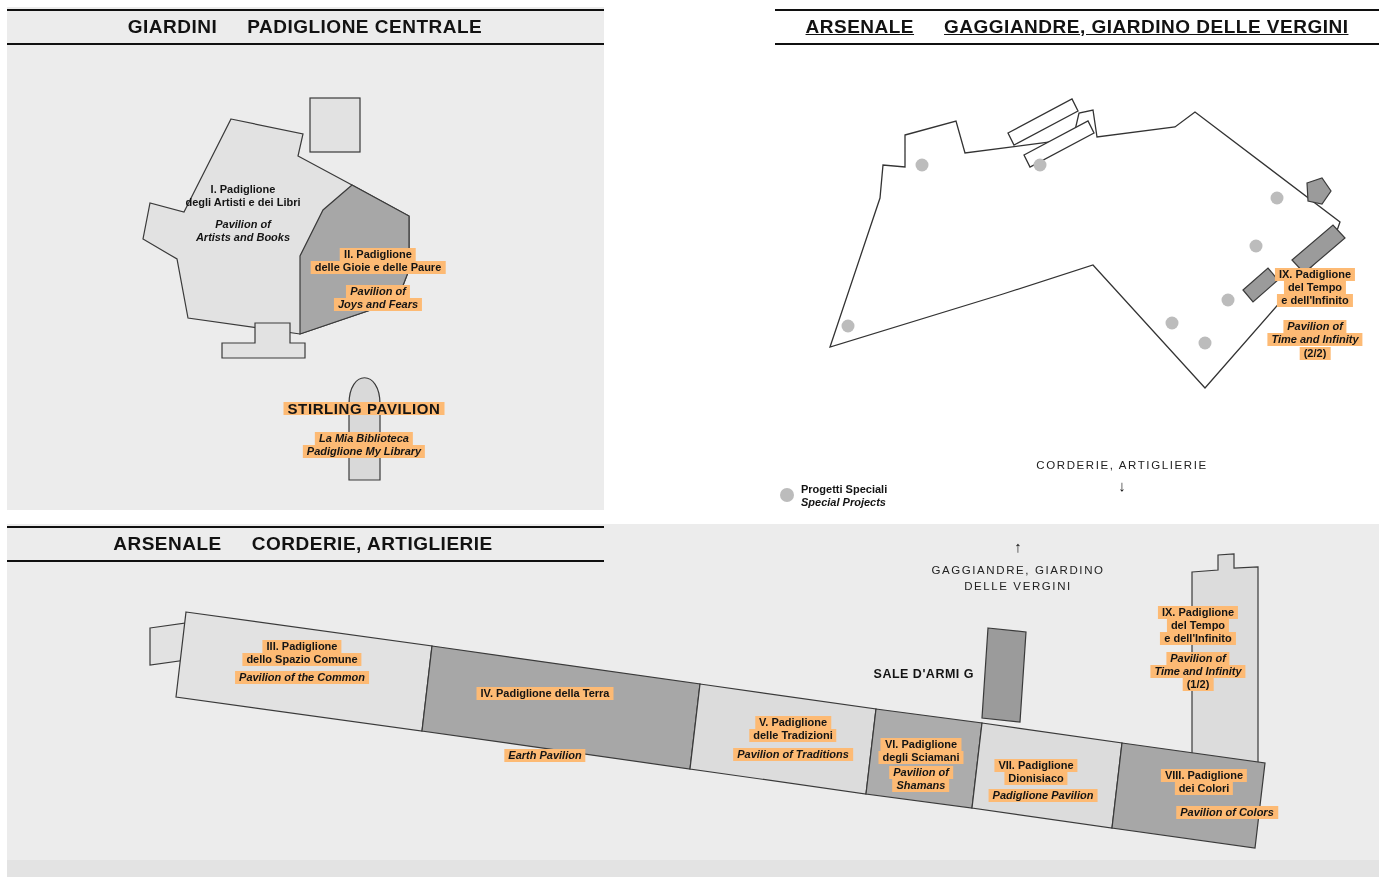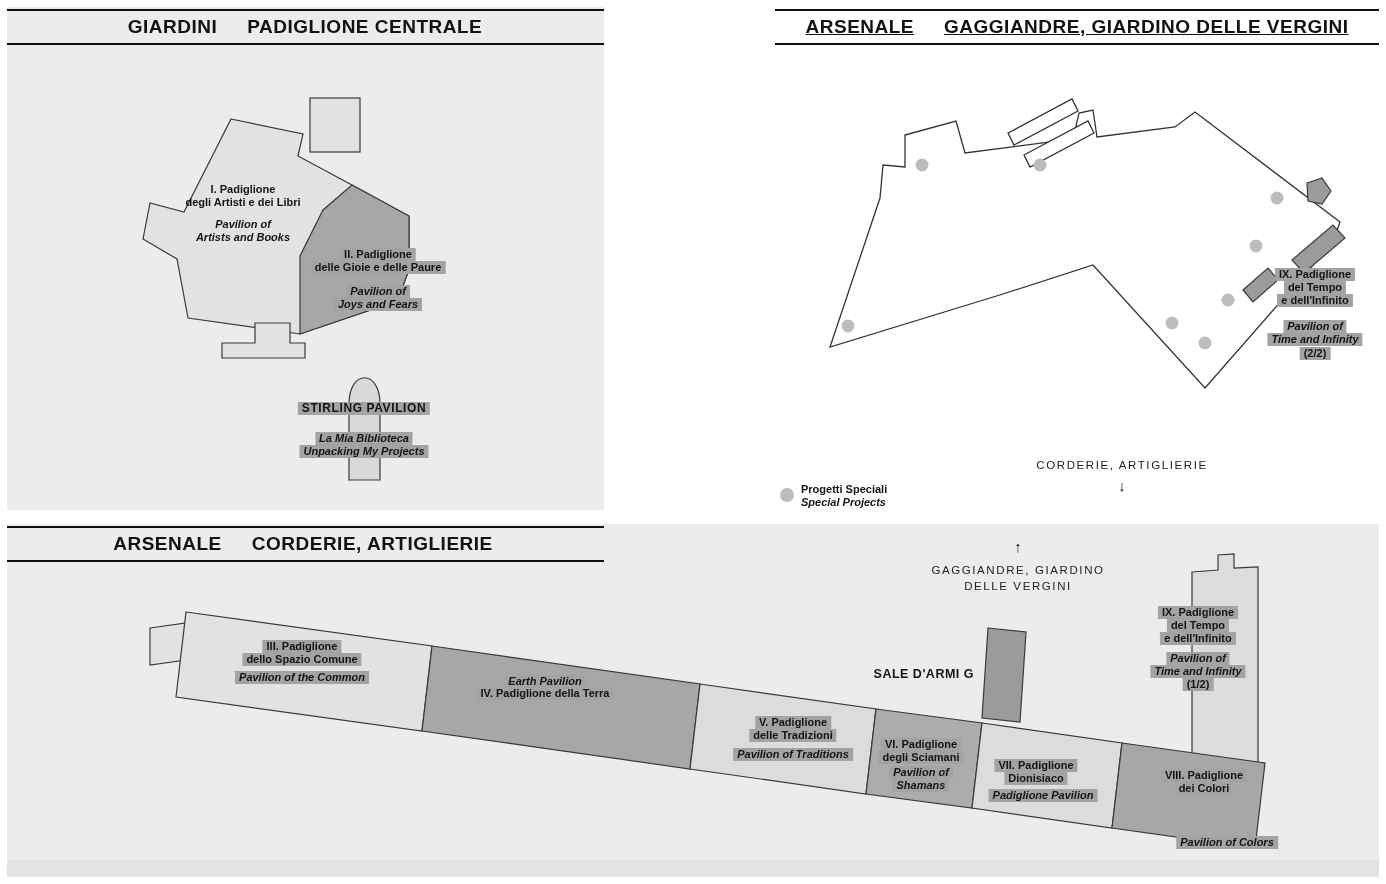--- a/index.html
+++ b/index.html
@@ -24,22 +24,22 @@
   .wt{fill:#ffffff;stroke:#333333;stroke-width:1.3px;}
   .dot{fill:#bcbcbc;}
   .band{fill:#e3e3e3;}
 
   .grp{position:absolute;display:flex;flex-direction:column;align-items:center;z-index:5;}
   .cx{transform:translateX(-50%);align-items:center;}
   .rx{transform:translateX(-100%);}
   .lx{align-items:flex-start;}
   .b{font-weight:bold;font-size:11px;line-height:13px;color:#141414;white-space:nowrap;}
   .i{font-style:italic;}
-  .chip{background:#a3a3a3;padding:0 4px;}
-  .big{font-size:12px;letter-spacing:0.6px;}
+  .chip{background:#fdba74;padding:0 4px;}
+  .big{font-size:15px;letter-spacing:0.6px;}
   .caps{position:absolute;transform:translateX(-50%);white-space:nowrap;z-index:5;
         font-size:11.5px;letter-spacing:1.6px;color:#222222;}
   .arrow{position:absolute;transform:translateX(-50%);font-size:15px;color:#111111;z-index:5;}
   .legend-dot{position:absolute;width:14px;height:14px;border-radius:50%;background:#bcbcbc;z-index:5;}
   .sale{font-size:12.5px;letter-spacing:0.5px;}
 </style>
 </head>
 <body>
 
 <div id="root">
@@ -75,21 +75,21 @@
   <div class="grp cx" style="left:378px;top:285px;">
     <span class="chip b i">Pavilion of</span>
     <span class="chip b i">Joys and Fears</span>
   </div>
 
   <div class="grp cx" style="left:364px;top:402px;">
     <span class="chip b big">STIRLING PAVILION</span>
   </div>
   <div class="grp cx" style="left:364px;top:432px;">
     <span class="chip b i">La Mia Biblioteca</span>
-    <span class="chip b i">Unpacking My Projects</span>
+    <span class="chip b i">Padiglione My Library</span>
   </div>
 
   <div class="rule" style="left:775px;top:9px;width:604px;"></div>
   <div class="rule" style="left:775px;top:43px;width:604px;"></div>
   <div class="ptitle" style="left:1077px;top:16px;text-decoration:underline;">
     <span class="venue">ARSENALE</span><span>GAGGIANDRE, GIARDINO DELLE VERGINI</span>
   </div>
 
   <svg class="layer" style="left:775px;top:7px;" width="604" height="503" viewBox="0 0 604 503">
     <path class="wt" d="M130,128 L181,114 L190,146 L298,132 L304,106 L318,103 L322,130 L400,120 L420,105 L565,215 L558,235 L430,381 L318,258 L228,287 L55,340 L105,191 L108,158 L130,160 Z"></path>
@@ -162,21 +162,21 @@
     <span class="chip b">III. Padiglione</span>
     <span class="chip b">dello Spazio Comune</span>
   </div>
   <div class="grp cx" style="left:302px;top:671px;">
     <span class="chip b i">Pavilion of the Common</span>
   </div>
 
   <div class="grp cx" style="left:545px;top:687px;">
     <span class="chip b">IV. Padiglione della Terra</span>
   </div>
-  <div class="grp cx" style="left:545px;top:675px;">
+  <div class="grp cx" style="left:545px;top:749px;">
     <span class="chip b i">Earth Pavilion</span>
   </div>
 
   <div class="grp cx" style="left:793px;top:716px;">
     <span class="chip b">V. Padiglione</span>
     <span class="chip b">delle Tradizioni</span>
   </div>
   <div class="grp cx" style="left:793px;top:748px;border-radius:6px;">
     <span class="chip b i">Pavilion of Traditions</span>
   </div>
@@ -195,21 +195,21 @@
     <span class="chip b">Dionisiaco</span>
   </div>
   <div class="grp cx" style="left:1043px;top:789px;">
     <span class="chip b i">Padiglione Pavilion</span>
   </div>
 
   <div class="grp cx" style="left:1204px;top:769px;">
     <span class="chip b">VIII. Padiglione</span>
     <span class="chip b">dei Colori</span>
   </div>
-  <div class="grp cx" style="left:1204px;top:836px;padding-left:46px;">
+  <div class="grp cx" style="left:1204px;top:806px;padding-left:46px;">
     <span class="chip b i">Pavilion of Colors</span>
   </div>
 
   <div class="grp cx" style="left:1198px;top:606px;">
     <span class="chip b">IX. Padiglione</span>
     <span class="chip b">del Tempo</span>
     <span class="chip b">e dell'Infinito</span>
   </div>
   <div class="grp cx" style="left:1198px;top:652px;">
     <span class="chip b i">Pavilion of</span>

